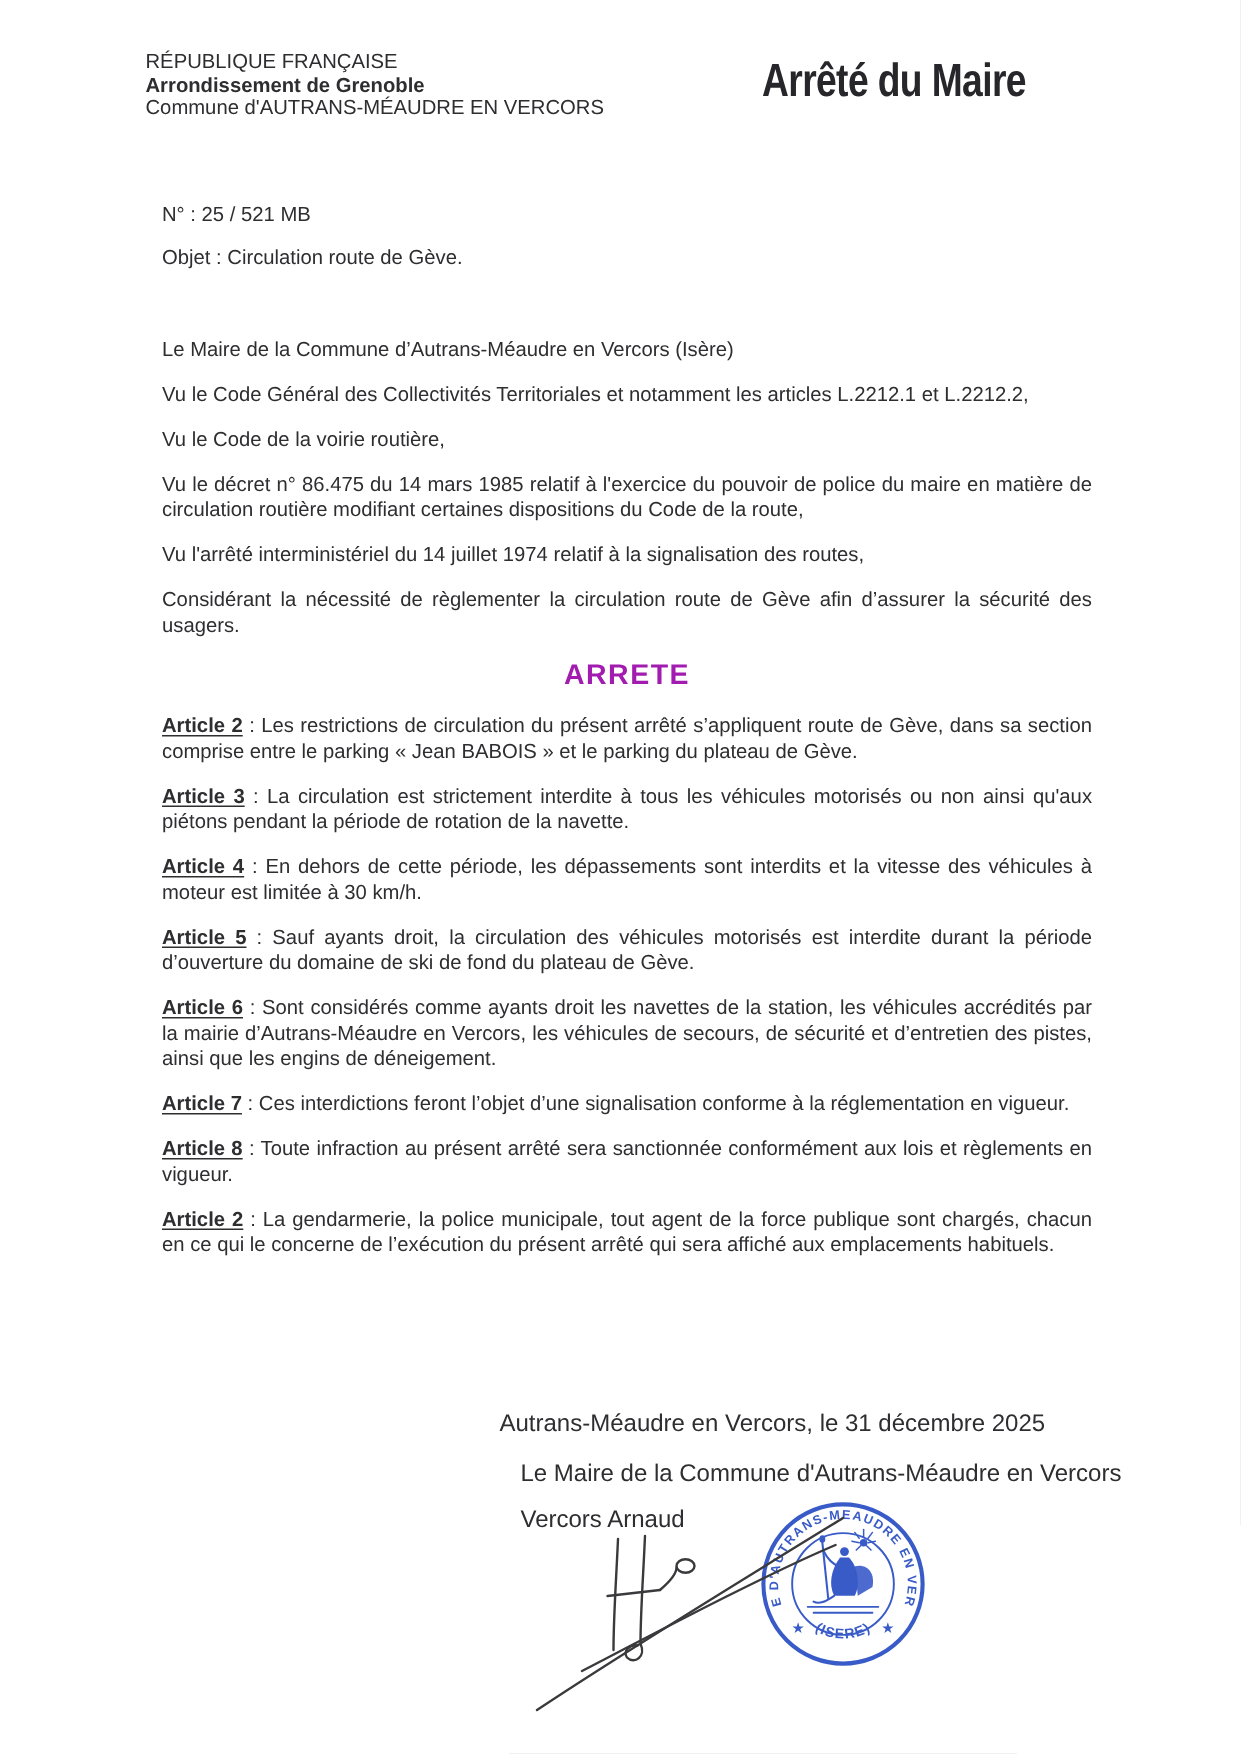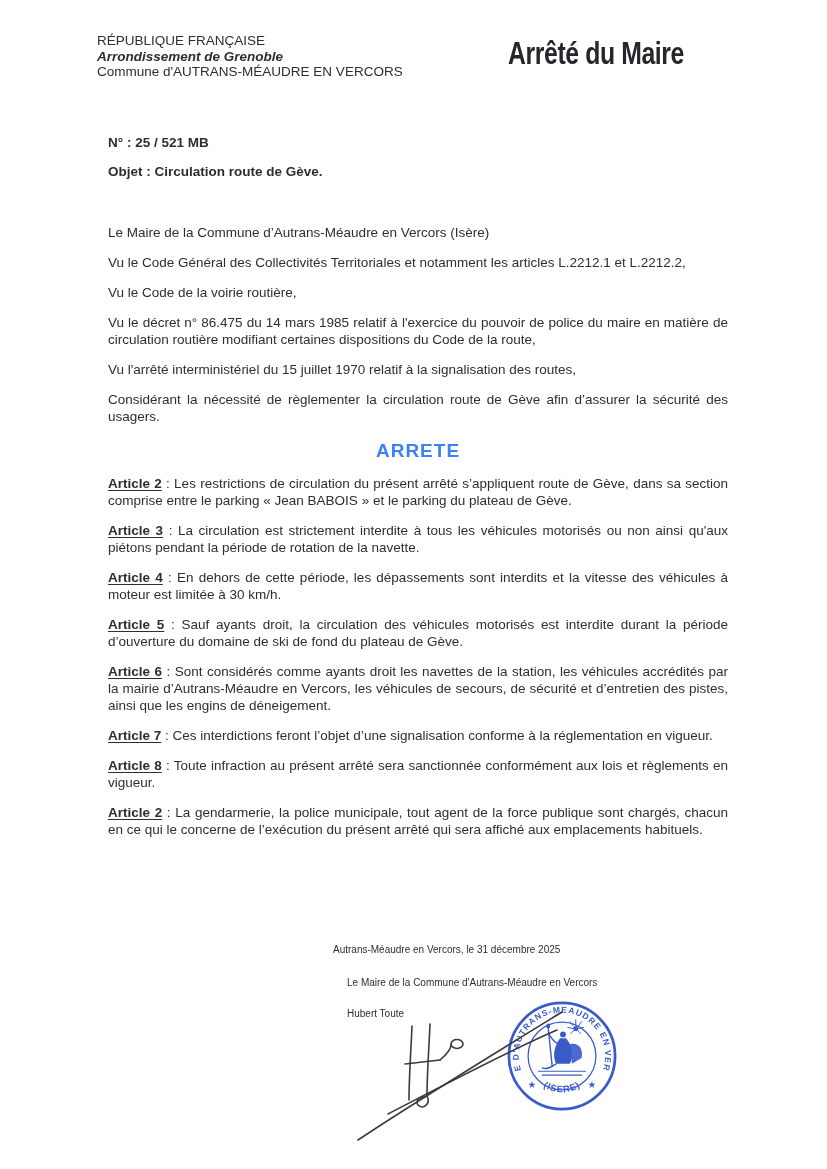--- a/index.html
+++ b/index.html
@@ -4,40 +4,40 @@
 <style>
   html,body { margin:0; padding:0; background:#e8e8e8; }
   .page {
     position:relative; width:827px; height:1169px; margin:0 auto;
     background:#ffffff; overflow:hidden;
     font-family:"Liberation Sans", sans-serif;
     color:#2e2e31;
   }
   
   .header-left { position:absolute; left:97px; top:33px; font-size:13.5px; line-height:15.5px; }
-  .header-left .hl-italic { font-weight:bold; font-style:italic; }
+  .header-left .hl-italic { font-weight:bold; }
   .doc-title {
     position:absolute; left:508px; top:36px;
     font-size:31px; font-weight:bold; letter-spacing:-0.5px; color:#27272b;
     transform:scaleX(0.80); transform-origin:left top; white-space:nowrap;
   }
   
-  .ref-number  { position:absolute; left:108px; top:135px; font-size:13.5px; font-weight:bold; }
-  .ref-subject { position:absolute; left:108px; top:164px; font-size:13.5px; font-weight:bold; }
+  .ref-number  { position:absolute; left:108px; top:135px; font-size:13.5px; font-weight:normal; }
+  .ref-subject { position:absolute; left:108px; top:164px; font-size:13.5px; font-weight:normal; }
   
   .body-col { position:absolute; left:108px; top:224px; width:620px; font-size:13.5px; line-height:17px; }
   .body-col p { margin:0 0 13px 0; text-align:justify; }
   .decision-heading {
     text-align:center; font-size:19px; font-weight:bold; letter-spacing:1px;
-    margin:17px 0 16px 0; color:#3b82f6;
+    margin:17px 0 16px 0; color:#a21caf;
   }
   .article { margin:0 0 13px 0; text-align:justify; }
   .article .art-label { font-weight:bold; text-decoration:underline; text-underline-offset:2px; }
   
-  .closing { position:absolute; left:333px; top:941px; font-size:10px; line-height:17px; }
+  .closing { position:absolute; left:333px; top:941px; font-size:16px; line-height:17px; }
   .closing .place-date { margin:0 0 16px 0; }
   .closing p { margin:14px; }
   
   .stamp { position:absolute; left:505px; top:999px; width:114px; height:114px; opacity:0.93; }
   .signature { position:absolute; left:345px; top:1002px; width:230px; height:150px; z-index:2; }
 </style>
 </head>
 <body>
 
 <div class="page">
@@ -50,39 +50,39 @@
   <div class="doc-title">Arrêté du Maire</div>
 
   <div class="ref-number">N° : 25 / 521 MB</div>
   <div class="ref-subject">Objet : Circulation route de Gève.</div>
 
   <div class="body-col">
     <p>Le Maire de la Commune d’Autrans-Méaudre en Vercors (Isère)</p>
     <p>Vu le Code Général des Collectivités Territoriales et notamment les articles L.2212.1 et L.2212.2,</p>
     <p>Vu le Code de la voirie routière,</p>
     <p>Vu le décret n° 86.475 du 14 mars 1985 relatif à l'exercice du pouvoir de police du maire en matière de circulation routière modifiant certaines dispositions du Code de la route,</p>
-    <p>Vu l'arrêté interministériel du 15 juillet 1970 relatif à la signalisation des routes,</p>
+    <p>Vu l'arrêté interministériel du 14 juillet 1974 relatif à la signalisation des routes,</p>
     <p>Considérant la nécessité de règlementer la circulation route de Gève afin d’assurer la sécurité des usagers.</p>
 
     <div class="decision-heading">ARRETE</div>
 
     <p class="article"><span class="art-label">Article 2</span><span> : Les restrictions de circulation du présent arrêté s’appliquent route de Gève, dans sa section comprise entre le parking « Jean BABOIS » et le parking du plateau de Gève.</span></p>
     <p class="article"><span class="art-label">Article 3</span><span> : La circulation est strictement interdite à tous les véhicules motorisés ou non ainsi qu'aux piétons pendant la période de rotation de la navette.</span></p>
     <p class="article"><span class="art-label">Article 4</span><span> : En dehors de cette période, les dépassements sont interdits et la vitesse des véhicules à moteur est limitée à 30 km/h.</span></p>
     <p class="article"><span class="art-label">Article 5</span><span> : Sauf ayants droit, la circulation des véhicules motorisés est interdite durant la période d’ouverture du domaine de ski de fond du plateau de Gève.</span></p>
     <p class="article"><span class="art-label">Article 6</span><span> : Sont considérés comme ayants droit les navettes de la station, les véhicules accrédités par la mairie d’Autrans-Méaudre en Vercors, les véhicules de secours, de sécurité et d’entretien des pistes, ainsi que les engins de déneigement.</span></p>
     <p class="article"><span class="art-label">Article 7</span><span> : Ces interdictions feront l’objet d’une signalisation conforme à la réglementation en vigueur.</span></p>
     <p class="article"><span class="art-label">Article 8</span><span> : Toute infraction au présent arrêté sera sanctionnée conformément aux lois et règlements en vigueur.</span></p>
     <p class="article"><span class="art-label">Article 2</span><span> : La gendarmerie, la police municipale, tout agent de la force publique sont chargés, chacun en ce qui le concerne de l’exécution du présent arrêté qui sera affiché aux emplacements habituels.</span></p>
   </div>
 
   <div class="closing">
     <p class="place-date">Autrans-Méaudre en Vercors, le 31 décembre 2025</p>
     <p>Le Maire de la Commune d'Autrans-Méaudre en Vercors</p>
-    <p>Hubert Toute</p>
+    <p>Vercors Arnaud</p>
   </div>
 
   <svg class="stamp" viewBox="0 0 116 116">
     <g stroke="#2a4fc4" fill="none">
       <circle cx="58" cy="58" r="54" stroke-width="2.8"></circle>
       <circle cx="58" cy="58" r="34.5" stroke-width="1.3"></circle>
     </g>
     <defs>
       <path id="ringTop" d="M 16.7,73.0 A 44,44 0 1 1 99.3,73.0"></path>
       <path id="ringBottom" d="M 26,76.5 A 37,37 0 0 0 90,76.5"></path>

